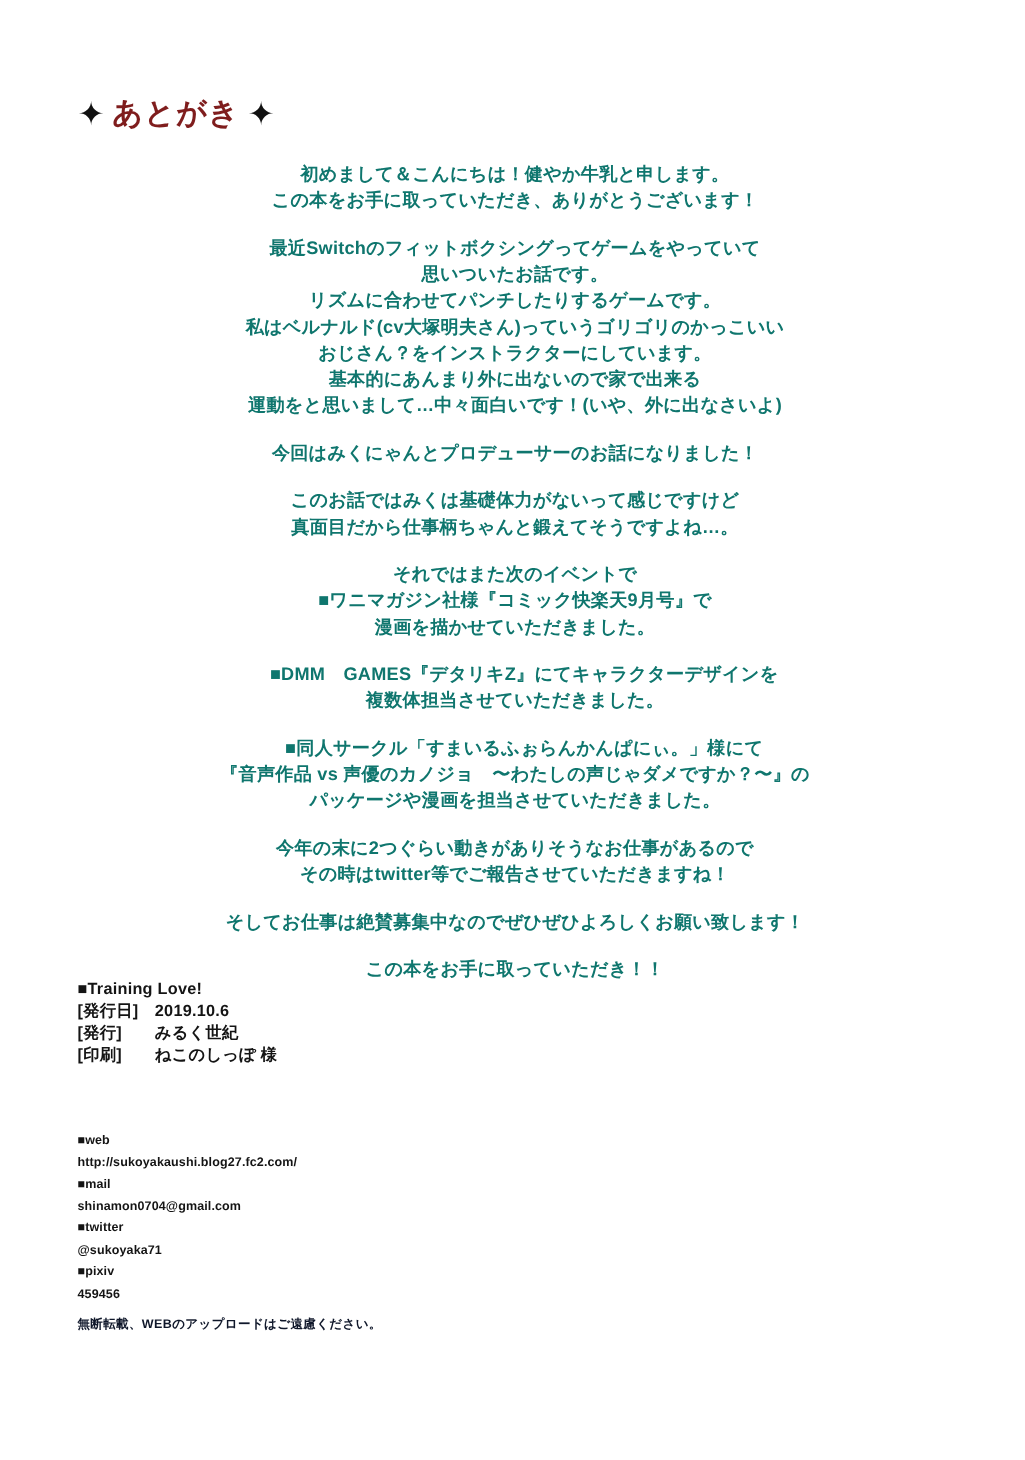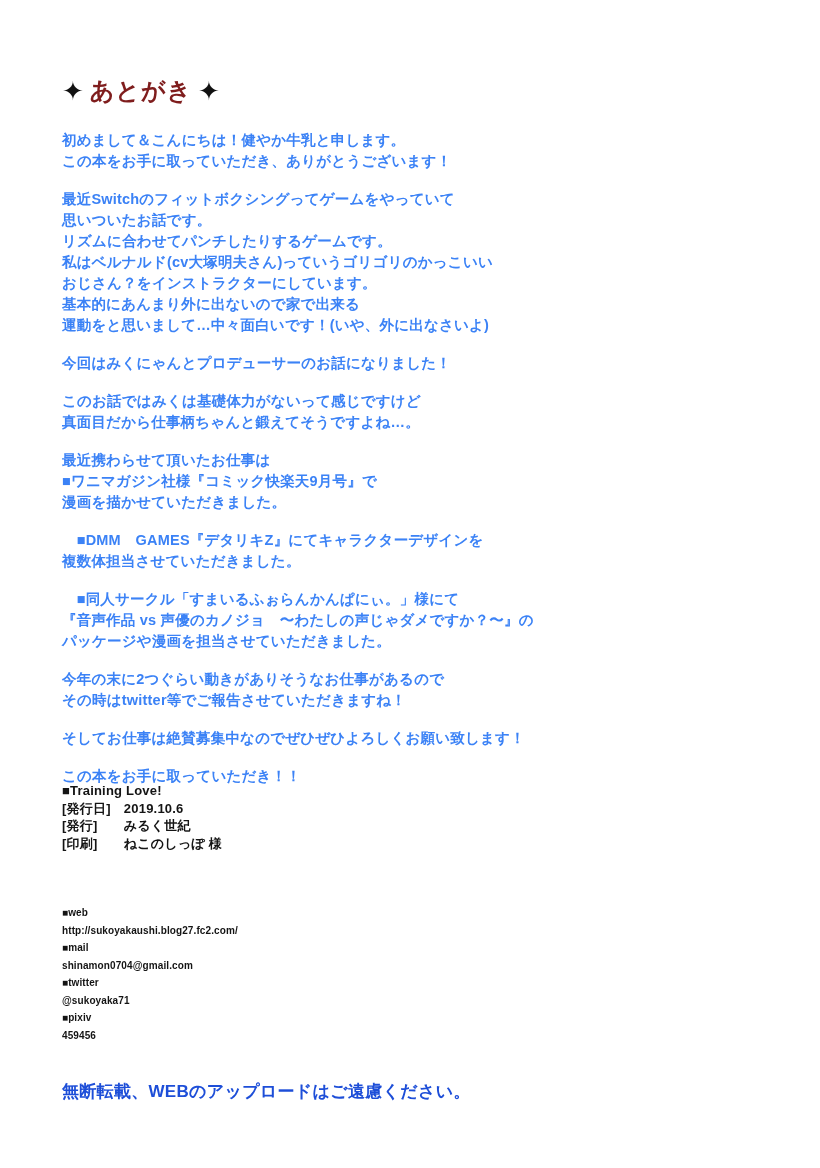--- a/index.html
+++ b/index.html
@@ -47,24 +47,25 @@
   .body-block {
     position: absolute;
     left: 62px;
     top: 130px;
     width: 700px;
   }
   .para {
     font-size: 14.5px;
     line-height: 21px;
     font-weight: bold;
-    color: #3b82f6;
+    color: #0f766e;
     margin: 0 0 17px 0;
     letter-spacing: 0.2px;
     white-space: pre-line;
+    text-align: center;
   }
 
   
   .colophon {
     position: absolute;
     left: 62px;
     top: 782px;
     width: 700px;
   }
   .colo-line {
@@ -91,24 +92,24 @@
     white-space: pre;
   }
   .contact-line.url {
     font-family: "Liberation Sans", "DejaVu Sans", sans-serif;
     letter-spacing: 0.1px;
   }
 
   .notice {
     position: absolute;
     left: 62px;
-    top: 1080px;
-    font-size: 17px;
+    top: 1052px;
+    font-size: 10px;
     font-weight: bold;
-    color: #1d4ed8;
+    color: #0f172a;
     letter-spacing: 0.3px;
   }
 </style>
 </head>
 <body>
 
 <div class="page">
 
   <div class="title-row">
     <span class="title-star">✦</span>
@@ -122,21 +123,21 @@
     <p class="para">最近Switchのフィットボクシングってゲームをやっていて
 思いついたお話です。
 リズムに合わせてパンチしたりするゲームです。
 私はベルナルド(cv大塚明夫さん)っていうゴリゴリのかっこいい
 おじさん？をインストラクターにしています。
 基本的にあんまり外に出ないので家で出来る
 運動をと思いまして…中々面白いです！(いや、外に出なさいよ)</p>
     <p class="para">今回はみくにゃんとプロデューサーのお話になりました！</p>
     <p class="para">このお話ではみくは基礎体力がないって感じですけど
 真面目だから仕事柄ちゃんと鍛えてそうですよね…。</p>
-    <p class="para">最近携わらせて頂いたお仕事は
+    <p class="para">それではまた次のイベントで
 ■ワニマガジン社様『コミック快楽天9月号』で
 漫画を描かせていただきました。</p>
     <p class="para">　■DMM　GAMES『デタリキZ』にてキャラクターデザインを
 複数体担当させていただきました。</p>
     <p class="para">　■同人サークル「すまいるふぉらんかんぱにぃ。」様にて
 『音声作品 vs 声優のカノジョ　〜わたしの声じゃダメですか？〜』の
 パッケージや漫画を担当させていただきました。</p>
     <p class="para">今年の末に2つぐらい動きがありそうなお仕事があるので
 その時はtwitter等でご報告させていただきますね！</p>
     <p class="para">そしてお仕事は絶賛募集中なのでぜひぜひよろしくお願い致します！</p>

